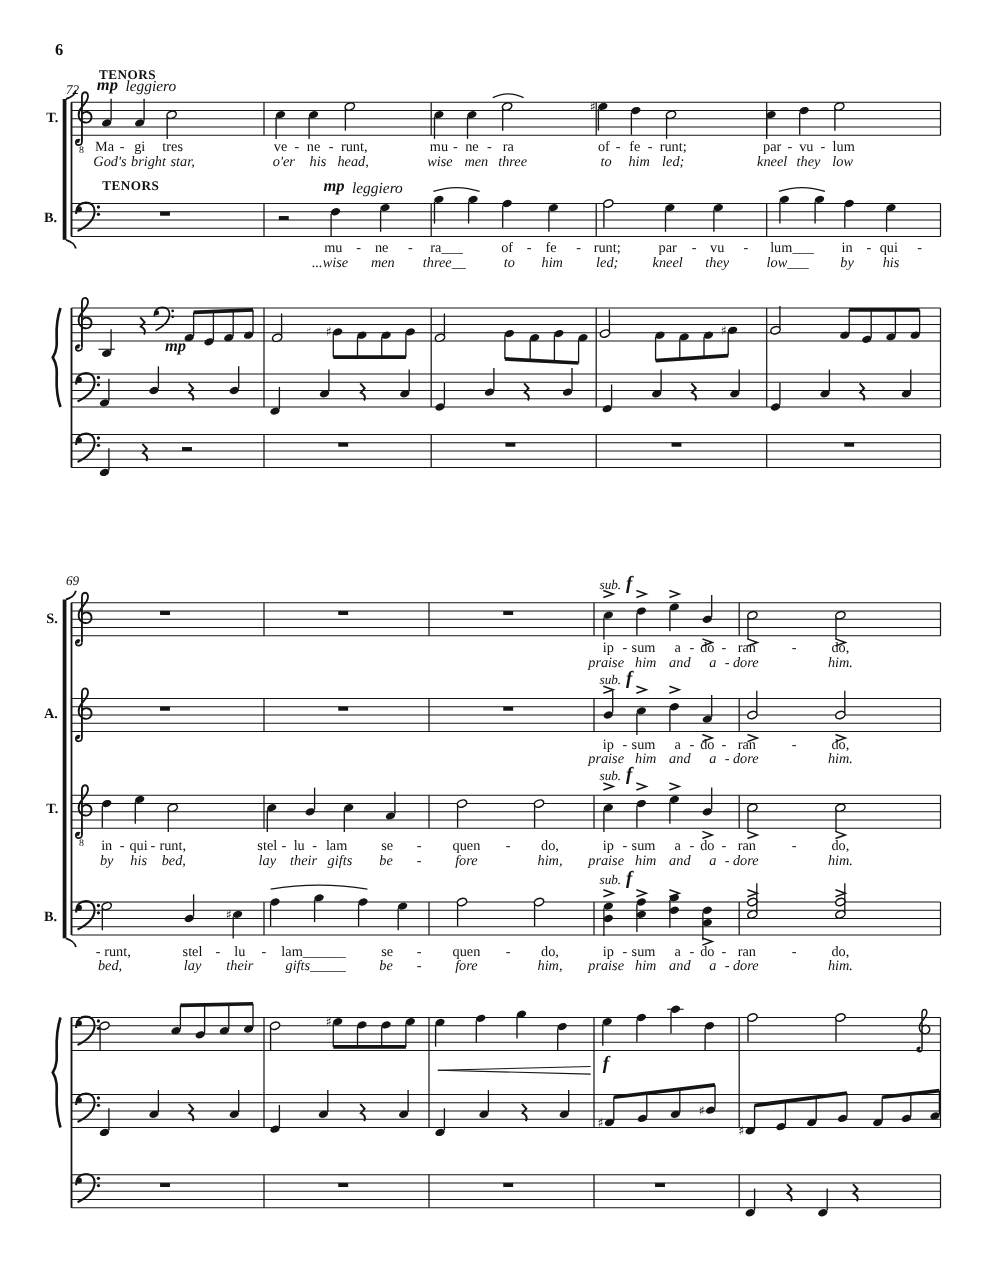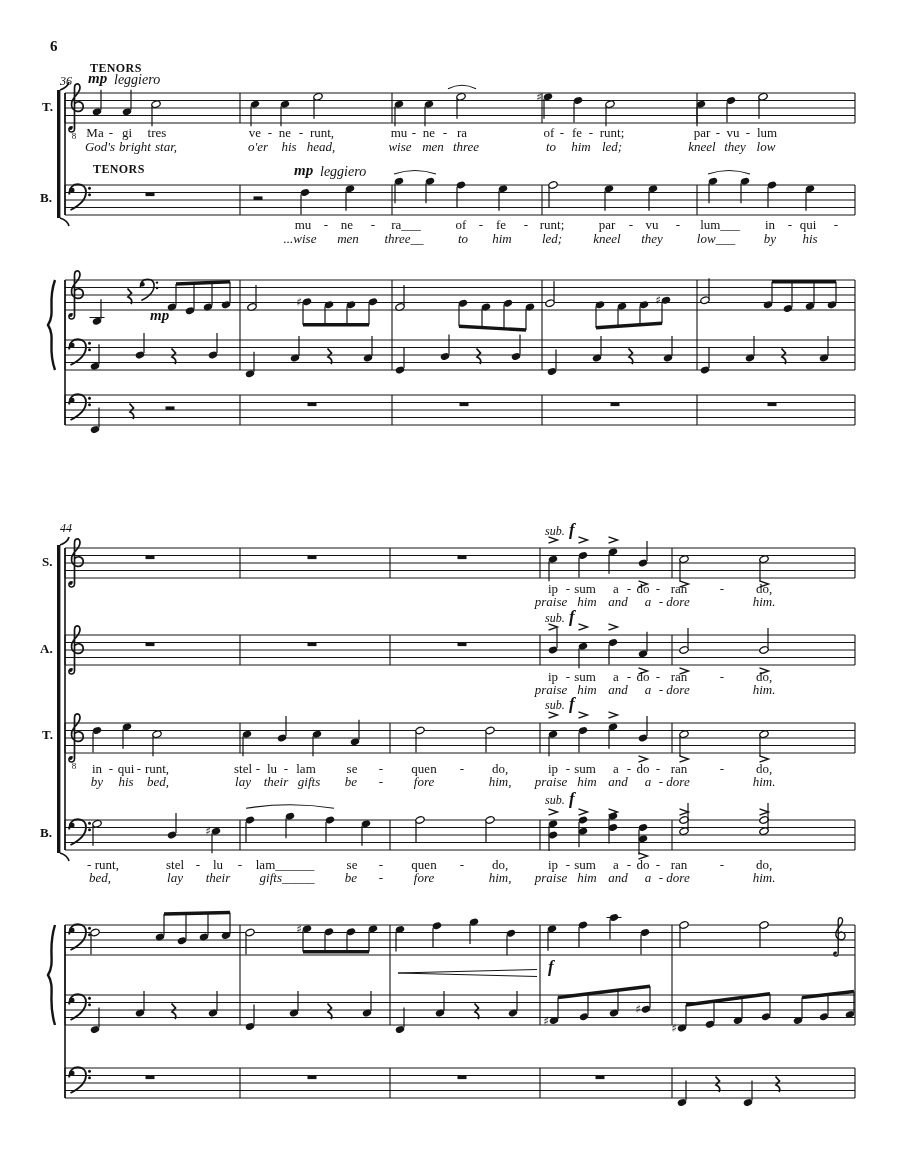--- a/index.html
+++ b/index.html
@@ -677,28 +677,28 @@
       <path d="M 55,925 C 47,950 56,962 48,975 C 56,988 47,1000 55,1025" stroke="#141414" stroke-width="2.4" fill="none"></path>
       <g>
         <line x1="398" y1="973" x2="537" y2="969.5" stroke="#141414" stroke-width="1"></line>
         <line x1="398" y1="973" x2="537" y2="976.5" stroke="#141414" stroke-width="1"></line>
       </g>
     </svg>
   <div id="text-layer">
       <div class="section" style="left: 90px; top: 62px;">TENORS</div>
       <div class="dyn" style="left: 88px; top: 71px;">mp</div>
       <div class="ital" style="left: 114px; top: 73px;">leggiero</div>
-      <div class="mnum" style="left: 60px; top: 75px;">36</div>
+      <div class="mnum" style="left: 60px; top: 75px;">72</div>
       <div class="stafflabel" style="left: 42px; top: 100px;">T.</div>
       <div class="section" style="left: 93px; top: 163px;">TENORS</div>
       <div class="dyn" style="left: 294px; top: 163px;">mp</div>
       <div class="ital" style="left: 320px; top: 165px;">leggiero</div>
       <div class="stafflabel" style="left: 40px; top: 191px;">B.</div>
       <div class="dyn" style="left: 150px; top: 308px;">mp</div>
-      <div class="mnum" style="left: 60px; top: 522px;">44</div>
+      <div class="mnum" style="left: 60px; top: 522px;">69</div>
       <div class="stafflabel" style="left: 42px; top: 555px;">S.</div>
       <div class="stafflabel" style="left: 40px; top: 642px;">A.</div>
       <div class="stafflabel" style="left: 42px; top: 728px;">T.</div>
       <div class="stafflabel" style="left: 40px; top: 826px;">B.</div>
       <div class="subital" style="left: 545px; top: 525px;">sub.</div>
       <div class="dynf" style="left: 569px; top: 521px;">f</div>
       <div class="subital" style="left: 545px; top: 612px;">sub.</div>
       <div class="dynf" style="left: 569px; top: 608px;">f</div>
       <div class="subital" style="left: 545px; top: 699px;">sub.</div>
       <div class="dynf" style="left: 569px; top: 695px;">f</div>

